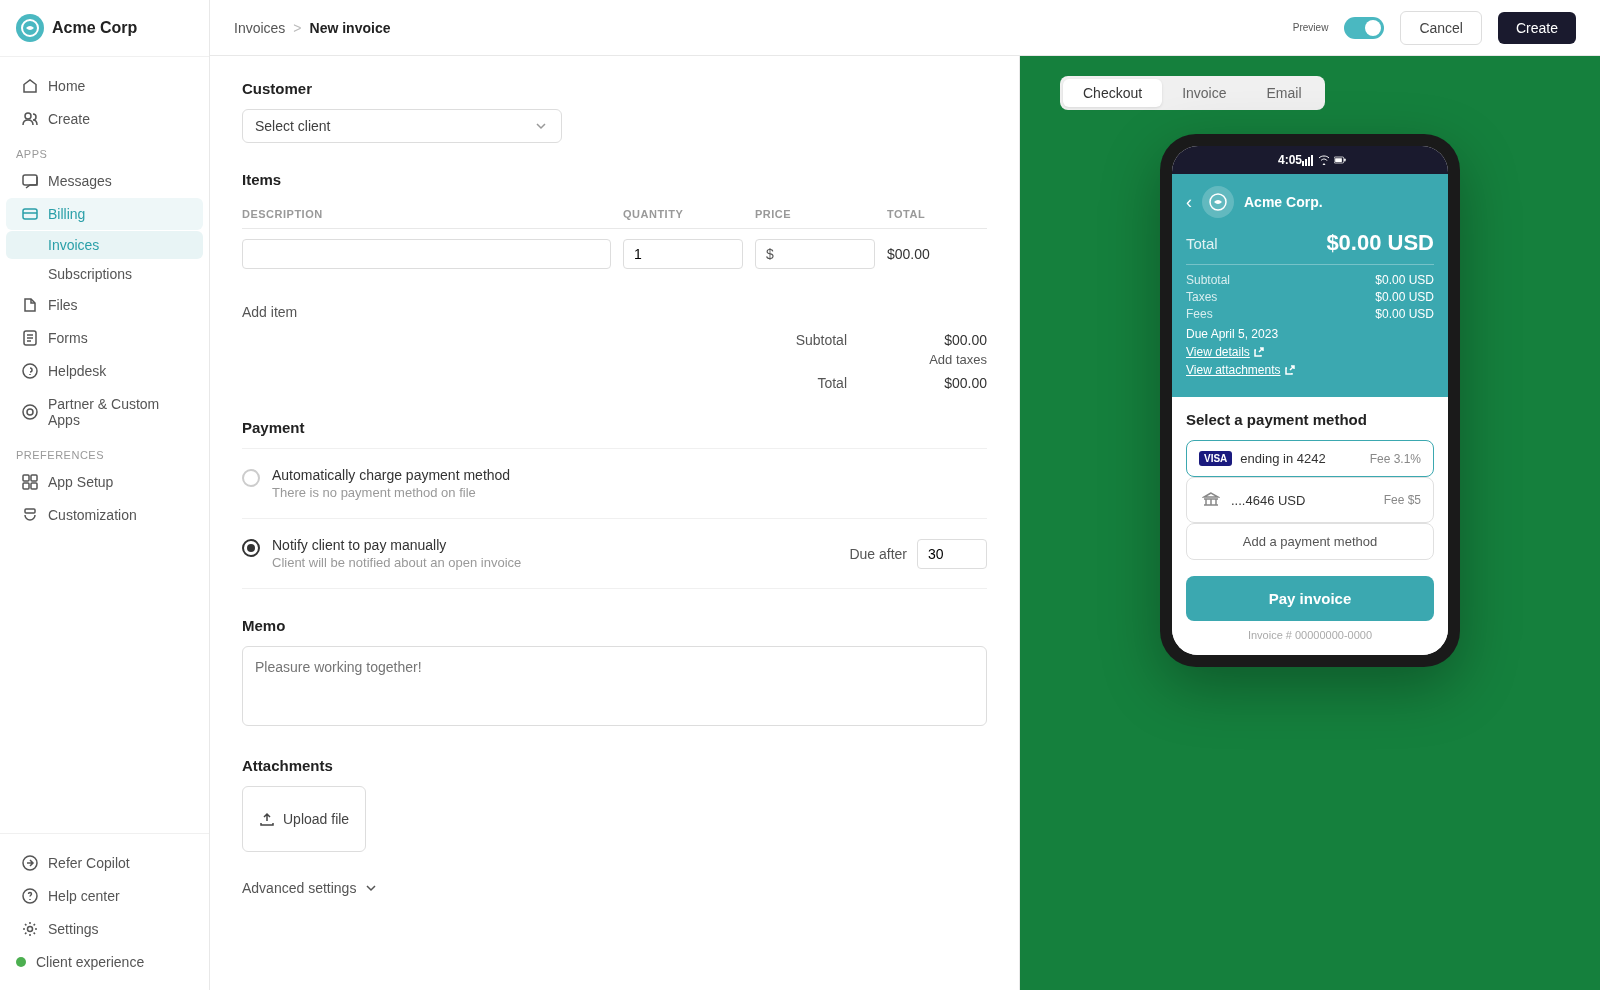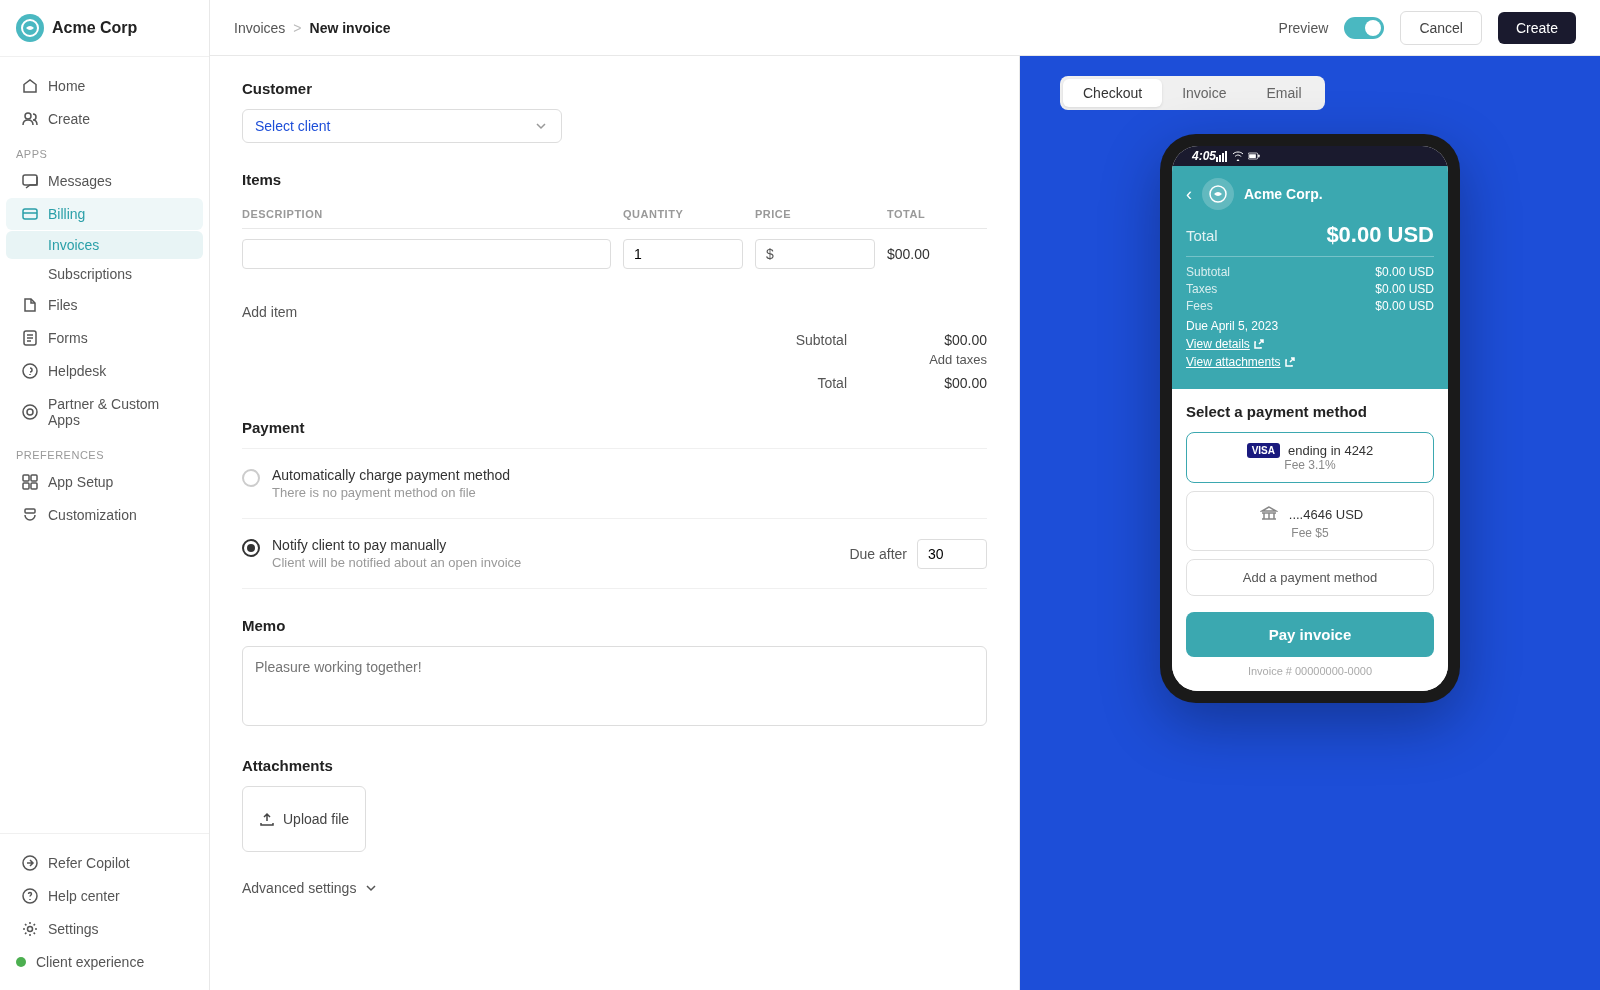--- a/index.html
+++ b/index.html
@@ -33,38 +33,38 @@
     .main-area { flex: 1; display: flex; flex-direction: column; overflow: hidden; }
     
     
     .top-header { background: #fff; border-bottom: 1px solid #e8e8e8; display: flex; align-items: center; justify-content: space-between; padding: 0 24px; height: 56px; flex-shrink: 0; }
     .breadcrumb { display: flex; align-items: center; gap: 8px; font-size: 14px; color: #666; }
     .breadcrumb-link { color: #555; cursor: pointer; }
     .breadcrumb-sep { color: #bbb; }
     .breadcrumb-current { font-weight: 600; color: #222; }
     
     .header-actions { display: flex; align-items: center; gap: 16px; }
-    .preview-label { font-size: 14px; color: #555; }
+    .preview-label { font-size: 10px; color: #555; }
     .toggle { position: relative; width: 40px; height: 22px; cursor: pointer; }
     .toggle-track { width: 40px; height: 22px; background: #4ab8c1; border-radius: 11px; }
     .toggle-thumb { position: absolute; top: 3px; left: 21px; width: 16px; height: 16px; background: #fff; border-radius: 50%; }
     .btn-cancel { padding: 8px 18px; border: 1px solid #ddd; border-radius: 6px; background: #fff; cursor: pointer; font-size: 14px; color: #444; }
     .btn-create { padding: 8px 18px; border: none; border-radius: 6px; background: #1a1a2e; cursor: pointer; font-size: 14px; color: #fff; font-weight: 500; }
     
     
     .content-split { display: flex; flex: 1; overflow: hidden; }
     
     
     .form-panel { flex: 1; overflow-y: auto; padding: 24px 32px; background: #fff; border-right: 1px solid #e8e8e8; }
     
     .form-section-title { font-size: 15px; font-weight: 600; color: #222; margin-bottom: 12px; }
     .form-section { margin-bottom: 28px; }
     
     
-    .select-field { width: 320px; border: 1px solid #ddd; border-radius: 6px; padding: 8px 12px; display: flex; align-items: center; justify-content: space-between; cursor: pointer; background: #fff; color: #1d4ed8; font-size: 14px; }
+    .select-field { width: 320px; border: 1px solid #ddd; border-radius: 6px; padding: 8px 12px; display: flex; align-items: center; justify-content: space-between; cursor: pointer; background: #fff; color: #404040; font-size: 14px; }
     .select-field svg { width: 16px; height: 16px; color: #999; }
     
     
     .items-table { width: 100%; }
     .items-table-header { display: grid; grid-template-columns: 1fr 120px 120px 100px; gap: 12px; padding: 8px 0; border-bottom: 1px solid #e8e8e8; font-size: 11px; font-weight: 600; color: #999; text-transform: uppercase; letter-spacing: 0.5px; }
     .items-table-row { display: grid; grid-template-columns: 1fr 120px 120px 100px; gap: 12px; padding: 10px 0; align-items: center; }
     .item-input { border: 1px solid #ddd; border-radius: 4px; padding: 6px 10px; font-size: 14px; width: 100%; }
     .item-price-input { border: 1px solid #ddd; border-radius: 4px; padding: 6px 10px; font-size: 14px; display: flex; align-items: center; gap: 4px; }
     .item-price-input span { color: #555; }
     .item-price-input input { border: none; outline: none; width: 70px; font-size: 14px; }
@@ -98,30 +98,30 @@
     
     
     .upload-btn { display: flex; align-items: center; gap: 8px; border: 1px solid #ddd; border-radius: 6px; padding: 24px 16px; cursor: pointer; background: #fff; font-size: 14px; color: #444; width: fit-content; }
     .upload-btn svg { width: 16px; height: 16px; }
     
     
     .advanced-settings-toggle { display: flex; align-items: center; gap: 8px; cursor: pointer; font-size: 14px; color: #555; margin-top: 8px; }
     .advanced-settings-toggle svg { width: 14px; height: 14px; }
     
     
-    .preview-panel { width: 580px; min-width: 580px; background: #1d4ed8; display: flex; flex-direction: column; align-items: center; padding: 20px; overflow-y: auto; }
+    .preview-panel { width: 580px; min-width: 580px; background: #15803d; display: flex; flex-direction: column; align-items: center; padding: 20px; overflow-y: auto; }
     
     .preview-tabs { display: flex; gap: 0; background: #f0f0f0; border-radius: 8px; padding: 3px; margin-bottom: 24px; align-self: flex-start; margin-left: 20px; }
     .preview-tab { padding: 6px 20px; border-radius: 6px; cursor: pointer; font-size: 14px; color: #666; }
     .preview-tab.active { background: #fff; color: #333; font-weight: 500; box-shadow: 0 1px 3px rgba(0,0,0,0.1); }
     
     
     .phone-mockup { width: 300px; background: #1a1a1a; border-radius: 36px; padding: 12px; box-shadow: 0 20px 60px rgba(0,0,0,0.3); }
     .phone-screen { background: #fff; border-radius: 26px; overflow: hidden; }
-    .phone-notch-bar { background: #1a1a2e; height: 20px; display: flex; align-items: center; justify-content: flex-start; padding: 0 16px 0 20px; font-style: italic; }
+    .phone-notch-bar { background: #1a1a2e; height: 28px; display: flex; align-items: center; justify-content: center; padding: 0 16px 0 20px; }
     .phone-time { color: #fff; font-size: 12px; font-weight: 600; }
     .phone-icons { display: flex; gap: 4px; align-items: center; }
     .phone-icons svg { width: 12px; height: 12px; fill: #fff; }
     
     .phone-header-teal { background: #3ba8b0; padding: 12px 14px 20px; }
     .phone-back-row { display: flex; align-items: center; gap: 10px; margin-bottom: 12px; }
     .phone-back { color: #fff; font-size: 18px; cursor: pointer; }
     .phone-brand-icon { width: 32px; height: 32px; border-radius: 50%; background: rgba(255,255,255,0.2); display: flex; align-items: center; justify-content: center; }
     .phone-brand-name { color: #fff; font-size: 14px; font-weight: 600; }
     .phone-total-label { color: rgba(255,255,255,0.85); font-size: 15px; font-weight: 500; }
@@ -130,21 +130,21 @@
     .phone-line { border: none; border-top: 1px solid rgba(255,255,255,0.3); margin: 8px 0; }
     .phone-detail-row { display: flex; justify-content: space-between; margin: 3px 0; }
     .phone-detail-label { color: rgba(255,255,255,0.8); font-size: 12px; }
     .phone-detail-value { color: #fff; font-size: 12px; font-weight: 500; }
     .phone-due-date { color: #fff; font-size: 12px; margin-top: 6px; }
     .phone-link-row { margin-top: 4px; }
     .phone-link { color: #fff; font-size: 12px; text-decoration: underline; display: flex; align-items: center; gap: 4px; }
     
     .phone-body { background: #fff; padding: 14px; }
     .phone-payment-title { font-size: 15px; font-weight: 600; color: #222; margin-bottom: 12px; }
-    .phone-payment-option { border: 1.5px solid #3ba8b0; border-radius: 8px; padding: 10px 12px; margin-bottom: 8px; display: flex; align-items: center; justify-content: space-between; flex-direction: column; }
+    .phone-payment-option { border: 1.5px solid #3ba8b0; border-radius: 8px; padding: 10px 12px; margin-bottom: 0; display: flex; align-items: center; justify-content: space-between; }
     .phone-payment-option.secondary { border-color: #e0e0e0; }
     .phone-visa-badge { background: #1a1a7e; color: #fff; border-radius: 3px; font-size: 10px; font-weight: 700; padding: 2px 5px; margin-right: 8px; }
     .phone-payment-left { display: flex; align-items: center; }
     .phone-payment-text { font-size: 13px; color: #333; }
     .phone-fee-text { font-size: 12px; color: #888; }
     .phone-bank-icon { width: 24px; height: 24px; margin-right: 8px; display: flex; align-items: center; justify-content: center; }
     .phone-add-payment { border: 1.5px solid #e0e0e0; border-radius: 8px; padding: 10px 12px; text-align: center; font-size: 13px; color: #555; cursor: pointer; margin-bottom: 16px; }
     .phone-pay-btn { background: #3ba8b0; color: #fff; border: none; border-radius: 8px; padding: 14px; width: 100%; font-size: 15px; font-weight: 600; cursor: pointer; margin-bottom: 8px; }
     .phone-invoice-num { font-size: 11px; color: #aaa; text-align: center; }
   </style>

